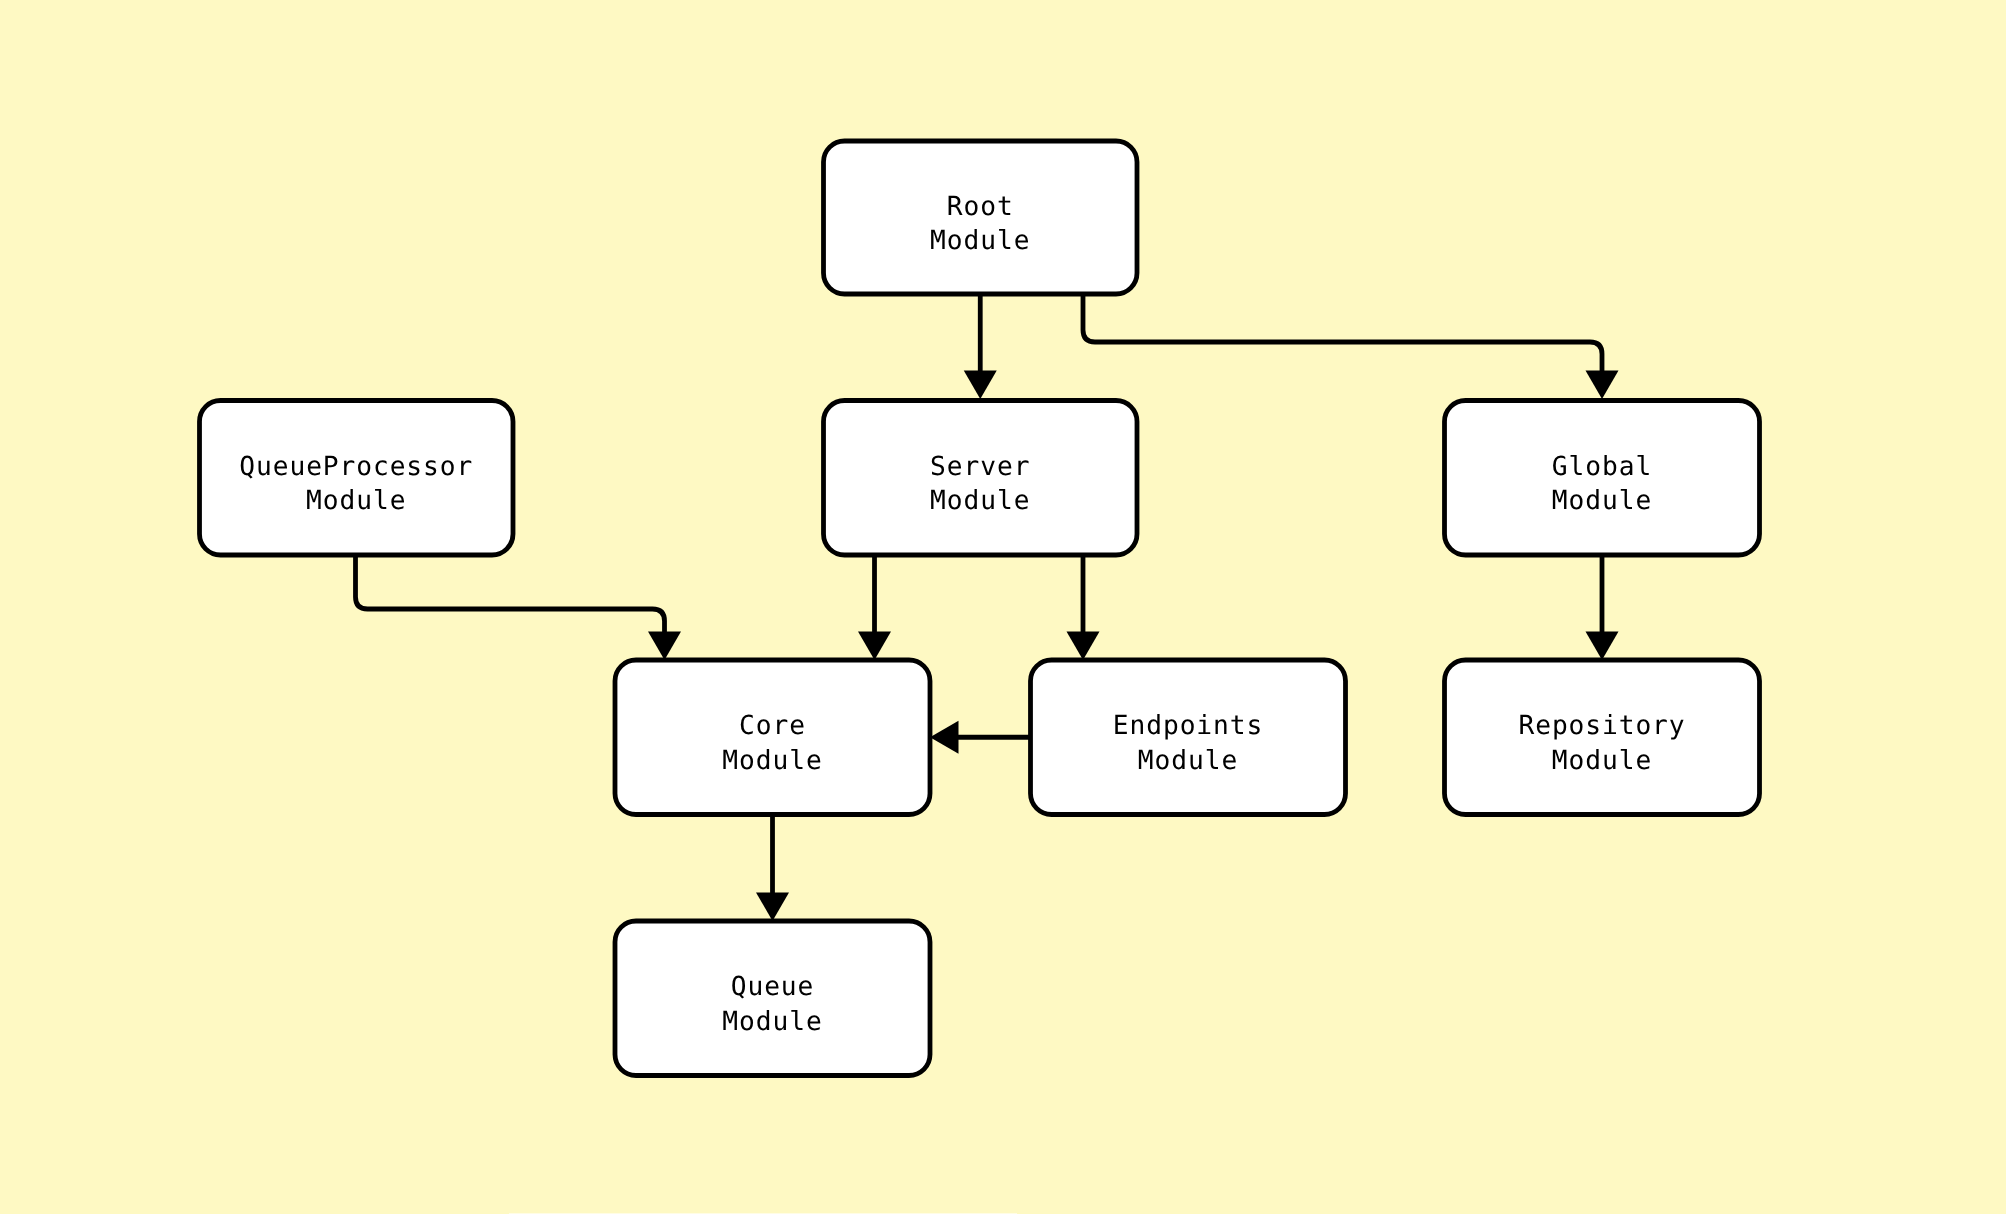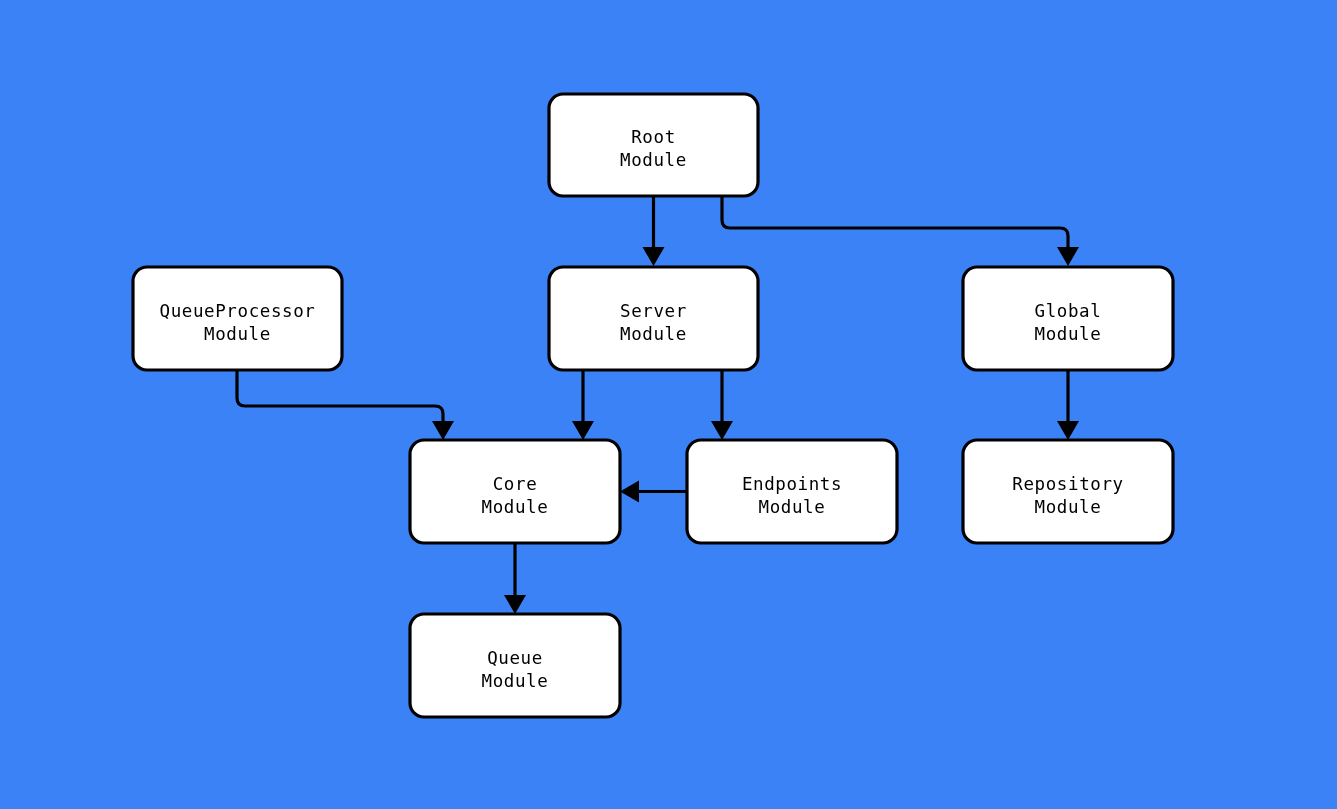--- a/index.html
+++ b/index.html
@@ -4,21 +4,21 @@
 <style>
   html, body {
     margin: 0;
     padding: 0;
     background: #ffffff;
   }
   #canvas {
     position: relative;
     width: 1337px;
     height: 809px;
-    background: #3b82f6;
+    background: #fef9c3;
     overflow: hidden;
     font-family: "DejaVu Sans Mono", "Liberation Mono", monospace;
   }
   #graph-svg {
     position: absolute;
     left: 0;
     top: 0;
     width: 1337px;
     height: 809px;
   }

